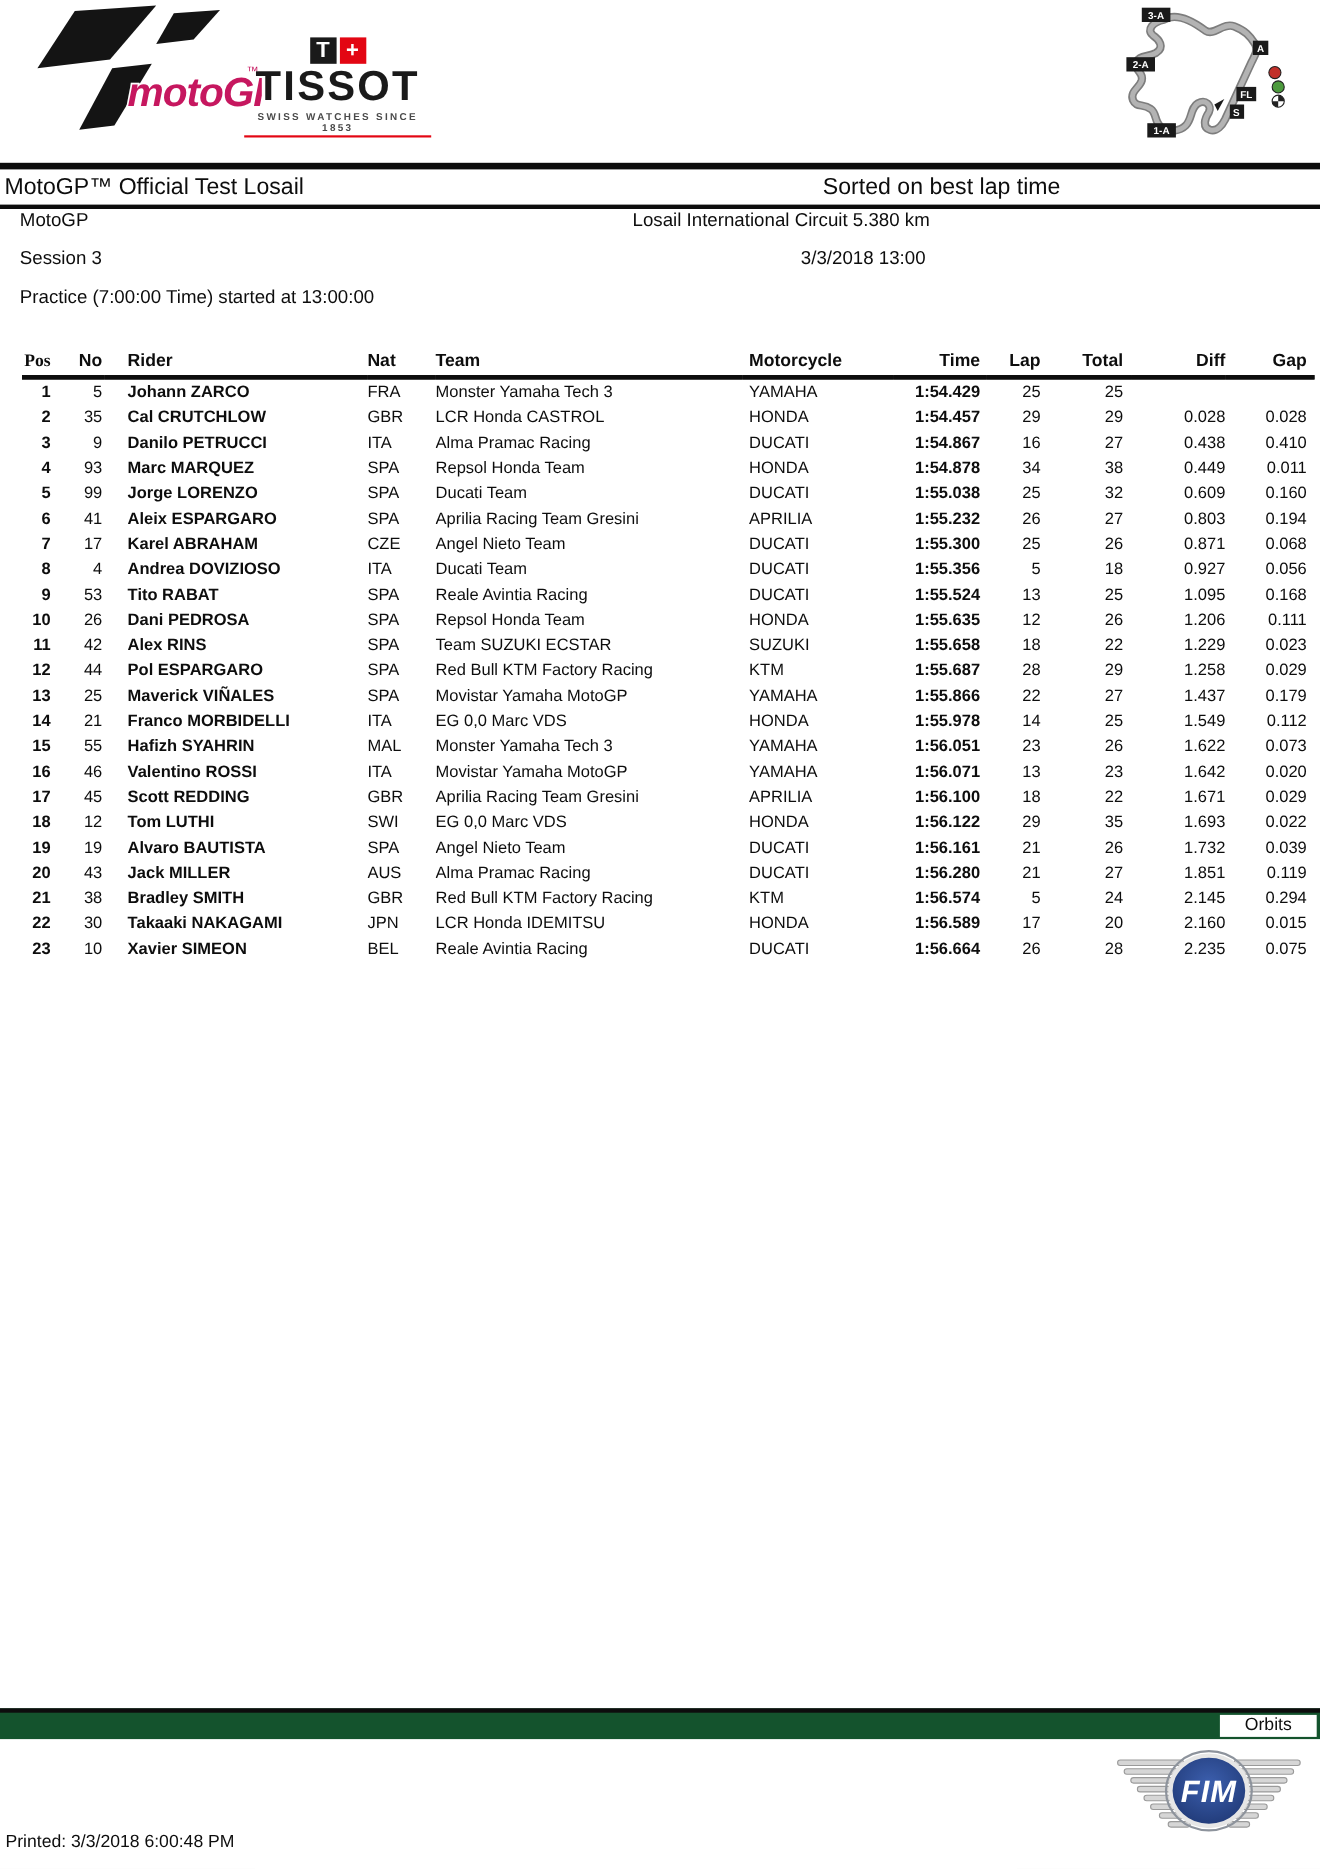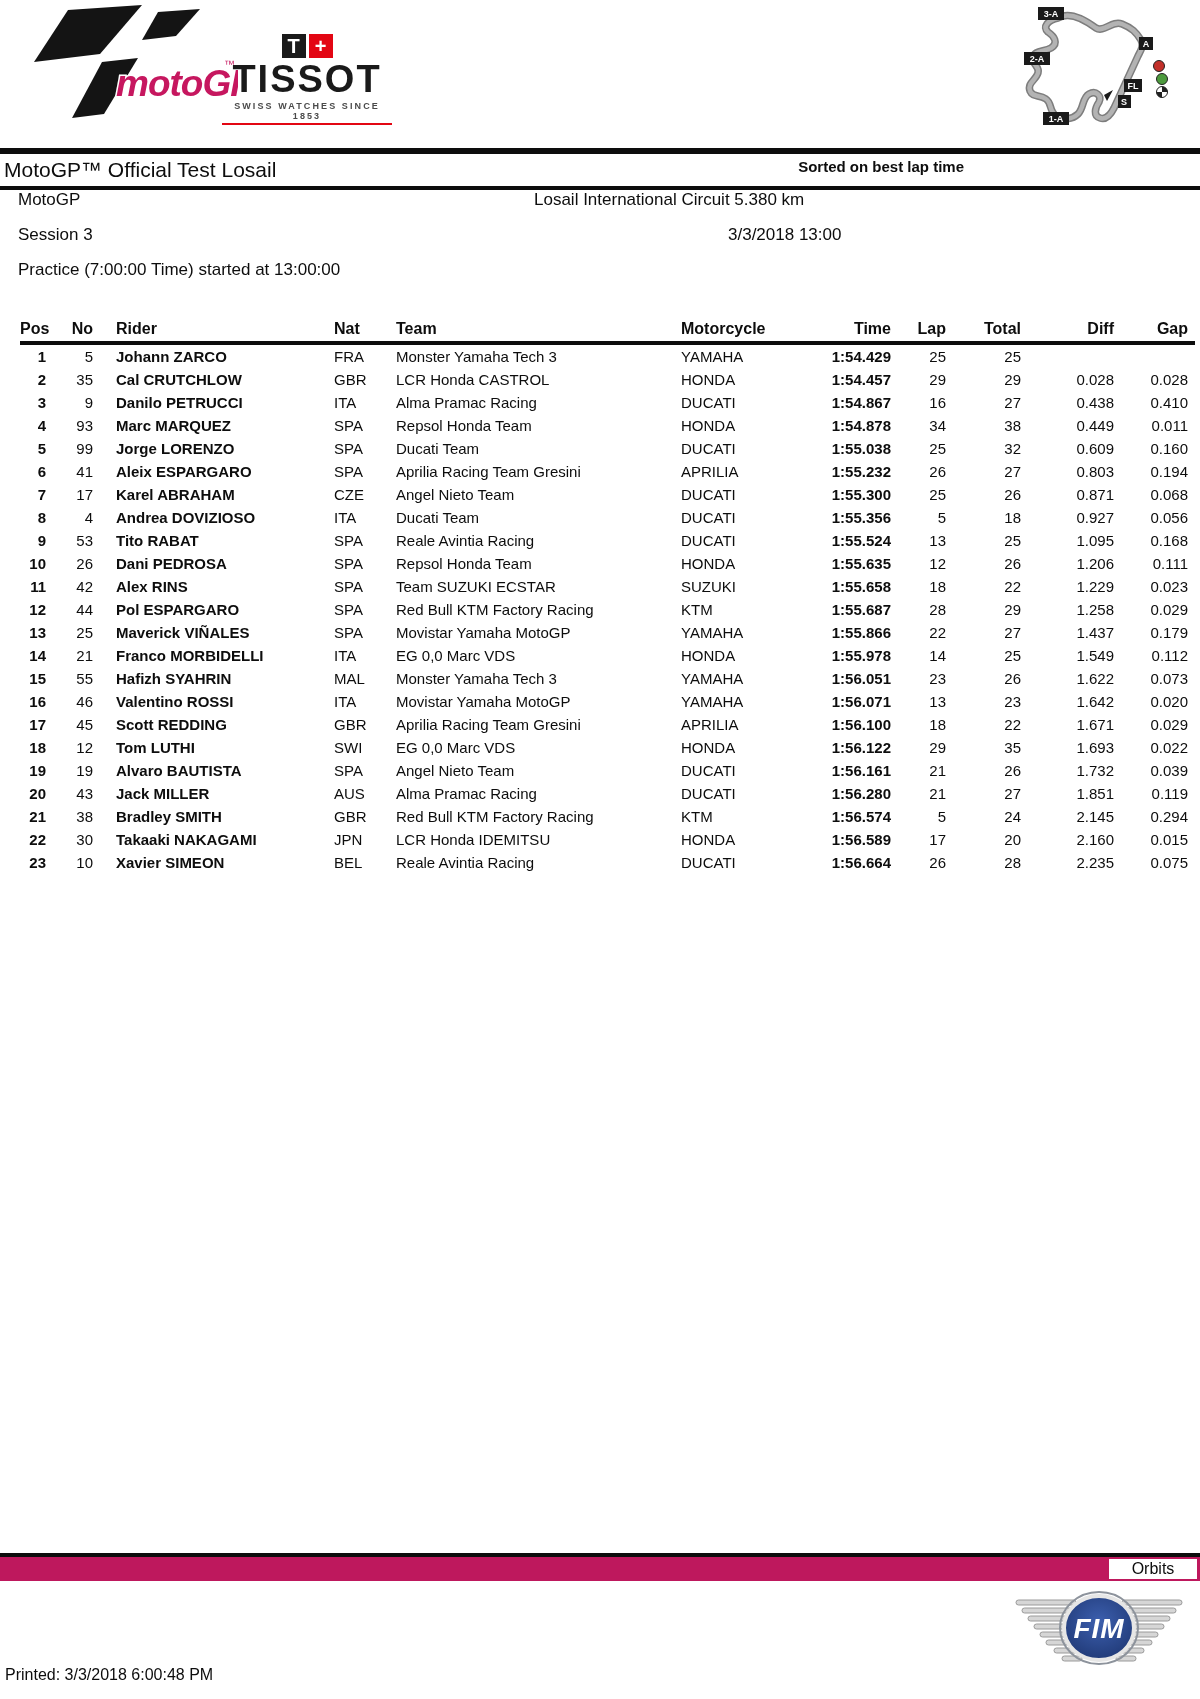--- a/index.html
+++ b/index.html
@@ -17,51 +17,51 @@
   .sq-black{background:#1a1a1a;}
   .sq-red{background:#e30613;font-size:24px;}
   .tissot-name{font-size:38px;font-weight:bold;letter-spacing:2px;color:#1a1a1a;line-height:1;text-align:center;}
   .tissot-tagline{font-size:9px;letter-spacing:2.1px;color:#4a4a4a;margin-top:3px;font-weight:bold;}
   .tissot-line{height:2px;background:#e30613;margin-top:2px;}
   .track-map{position:absolute;left:996px;top:2px;width:192px;height:142px;}
   
   .bar-top{position:absolute;left:0;top:148px;width:1200px;height:6px;background:#0d0d0d;}
   .title-row{position:absolute;left:0;top:156px;width:968px;height:28px;}
   .doc-title{position:absolute;left:4px;top:2px;font-size:21px;}
-  .sorted-label{position:absolute;right:4px;top:2px;font-size:15px;font-weight:bold;}
+  .sorted-label{position:absolute;right:4px;top:2px;font-size:21px;font-weight:normal;}
   .bar-bottom{position:absolute;left:0;top:186px;width:1200px;height:4px;background:#0d0d0d;}
   
   .meta{position:absolute;font-size:17px;}
   .m-class{left:18px;top:190px;}
-  .m-circuit{left:534px;top:190px;}
+  .m-circuit{left:575px;top:190px;}
   .m-session{left:18px;top:225px;}
   .m-datetime{left:728px;top:225px;}
   .m-practice{left:18px;top:260px;}
   
   table.results{position:absolute;left:20px;top:320px;width:1175px;
     border-collapse:collapse;table-layout:fixed;}
   table.results th{font-size:16px;font-weight:bold;border-bottom:4px solid #0d0d0d;
     padding:0 0 3px 0;white-space:nowrap;}
   table.results td{font-size:15px;height:23px;padding:0;white-space:nowrap;overflow:hidden;}
   .c-pos{text-align:right;padding-right:4px !important;font-weight:bold;}
-  th.c-pos{font-weight:bold;}
+  th.c-pos{font-weight:bold;font-family:Liberation Serif, serif;}
   .c-no{text-align:right;padding-right:2px !important;font-weight:normal;}
   .c-rider{text-align:left;padding-left:21px !important;font-weight:bold;}
   .c-nat{text-align:left;}
   .c-team{text-align:left;}
   .c-moto{text-align:left;padding-left:6px !important;}
   .c-time{text-align:right;padding-right:6px !important;font-weight:bold;}
   .c-lap{text-align:right;padding-right:4px !important;}
   .c-total{text-align:right;padding-right:8px !important;}
   .c-diff{text-align:right;}
   .c-gap{text-align:right;padding-right:7px !important;}
   th.c-no,th.c-lap,th.c-total,th.c-diff,th.c-gap,th.c-time{font-weight:bold;}
   
   .orbits-bar{position:absolute;left:0;top:1553px;width:1200px;height:28px;
-    background:#be185d;border-top:4px solid #0d0d0d;box-sizing:border-box;}
+    background:#14532d;border-top:4px solid #0d0d0d;box-sizing:border-box;}
   .orbits-box{position:absolute;right:3px;top:2px;bottom:2px;width:88px;background:#ffffff;
     display:flex;align-items:center;justify-content:center;font-size:16px;color:#0d0d0d;}
   .fim-logo{position:absolute;left:1010px;top:1588px;width:178px;height:82px;}
   .printed{position:absolute;left:5px;top:1666px;font-size:16px;text-align:center;}
 </style>
 </head>
 <body>
 
 <div class="page">
 

